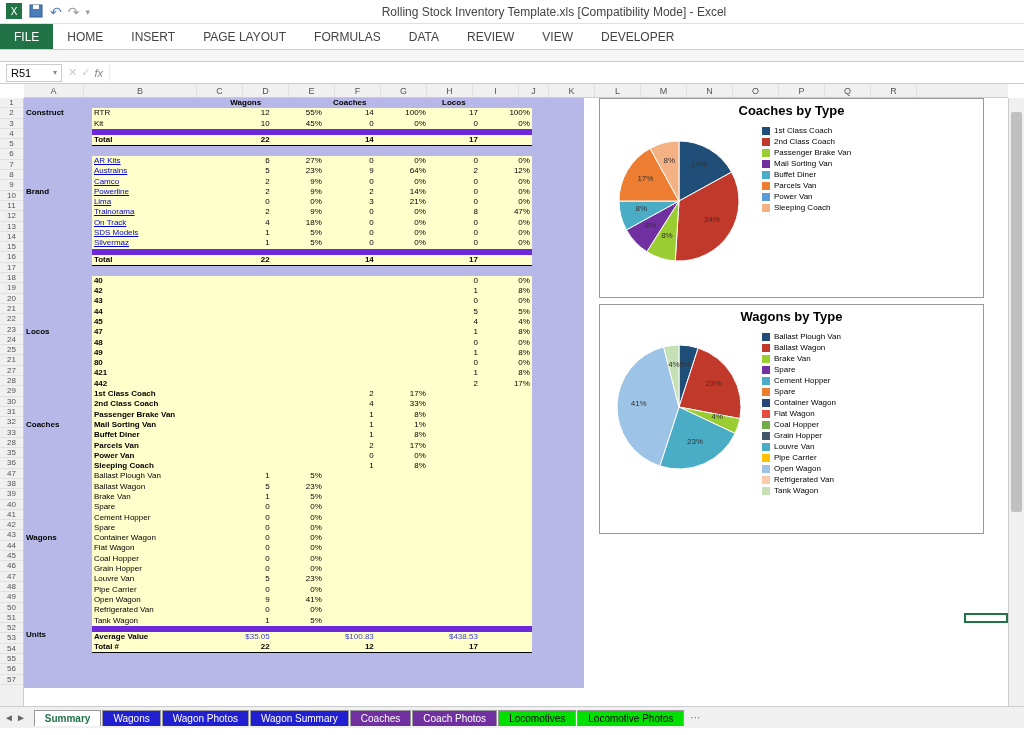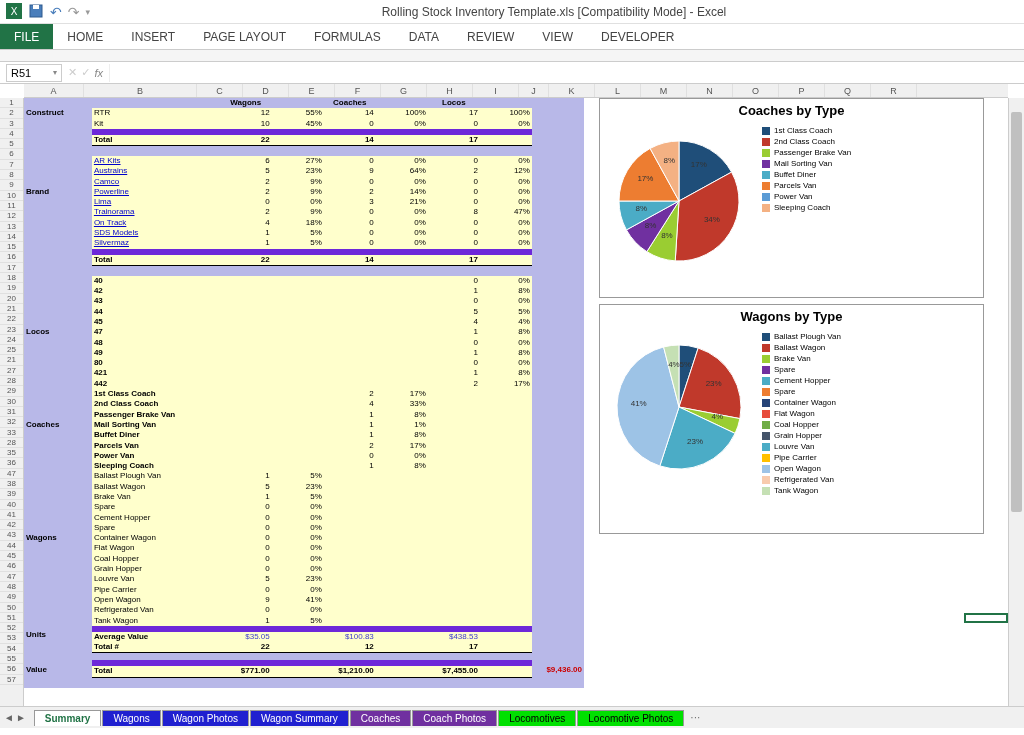--- a/index.html
+++ b/index.html
@@ -759,31 +759,20 @@
               <td style="width:60px" class=""></td>
               <td style="width:113px" class=""></td>
               <td style="width:46px" class=""></td>
               <td style="width:46px" class=""></td>
               <td style="width:46px" class=""></td>
               <td style="width:46px" class=""></td>
               <td style="width:46px" class=""></td>
               <td style="width:46px" class=""></td>
               <td style="width:46px" class=""></td>
             </tr>
-            <tr>
-              <td style="width:60px" class="hdr-label">Value</td>
-              <td style="width:113px" class="ylw bold brd-t brd-b">Total</td>
-              <td style="width:46px" class="ylw rt bold brd-t brd-b">$771.00</td>
-              <td style="width:46px" class="ylw brd-t brd-b"></td>
-              <td style="width:46px" class="ylw rt bold brd-t brd-b">$1,210.00</td>
-              <td style="width:46px" class="ylw brd-t brd-b"></td>
-              <td style="width:46px" class="ylw rt bold brd-t brd-b">$7,455.00</td>
-              <td style="width:46px" class="ylw brd-t brd-b"></td>
-              <td style="width:46px" class="rt bold red-txt">$9,436.00</td>
-            </tr>
           </tbody>
         </table>
       </div>
     <div class="chart-box" id="chart1" style="left:575px;top:0;width:385px;height:200px;">
         <div class="chart-title">Coaches by Type</div>
         <div class="chart-body">
           <div class="pie-container"><svg width="150" height="150" viewBox="0 0 150 150">
               <path d="M75,75 L75,15 A60,60 0 0 1 127.57840080263182,46.094779553897084 Z" fill="#1f4e79" stroke="#fff" stroke-width="1"></path>
               <text x="94.85261521426449" y="41.4310609468462" font-size="8" fill="#333" text-anchor="middle">17%</text>
               <path d="M75,75 L127.57840080263182,46.094779553897084 A60,60 0 0 1 71.2325688282412,134.8816037056963 Z" fill="#c0392b" stroke="#fff" stroke-width="1"></path>

